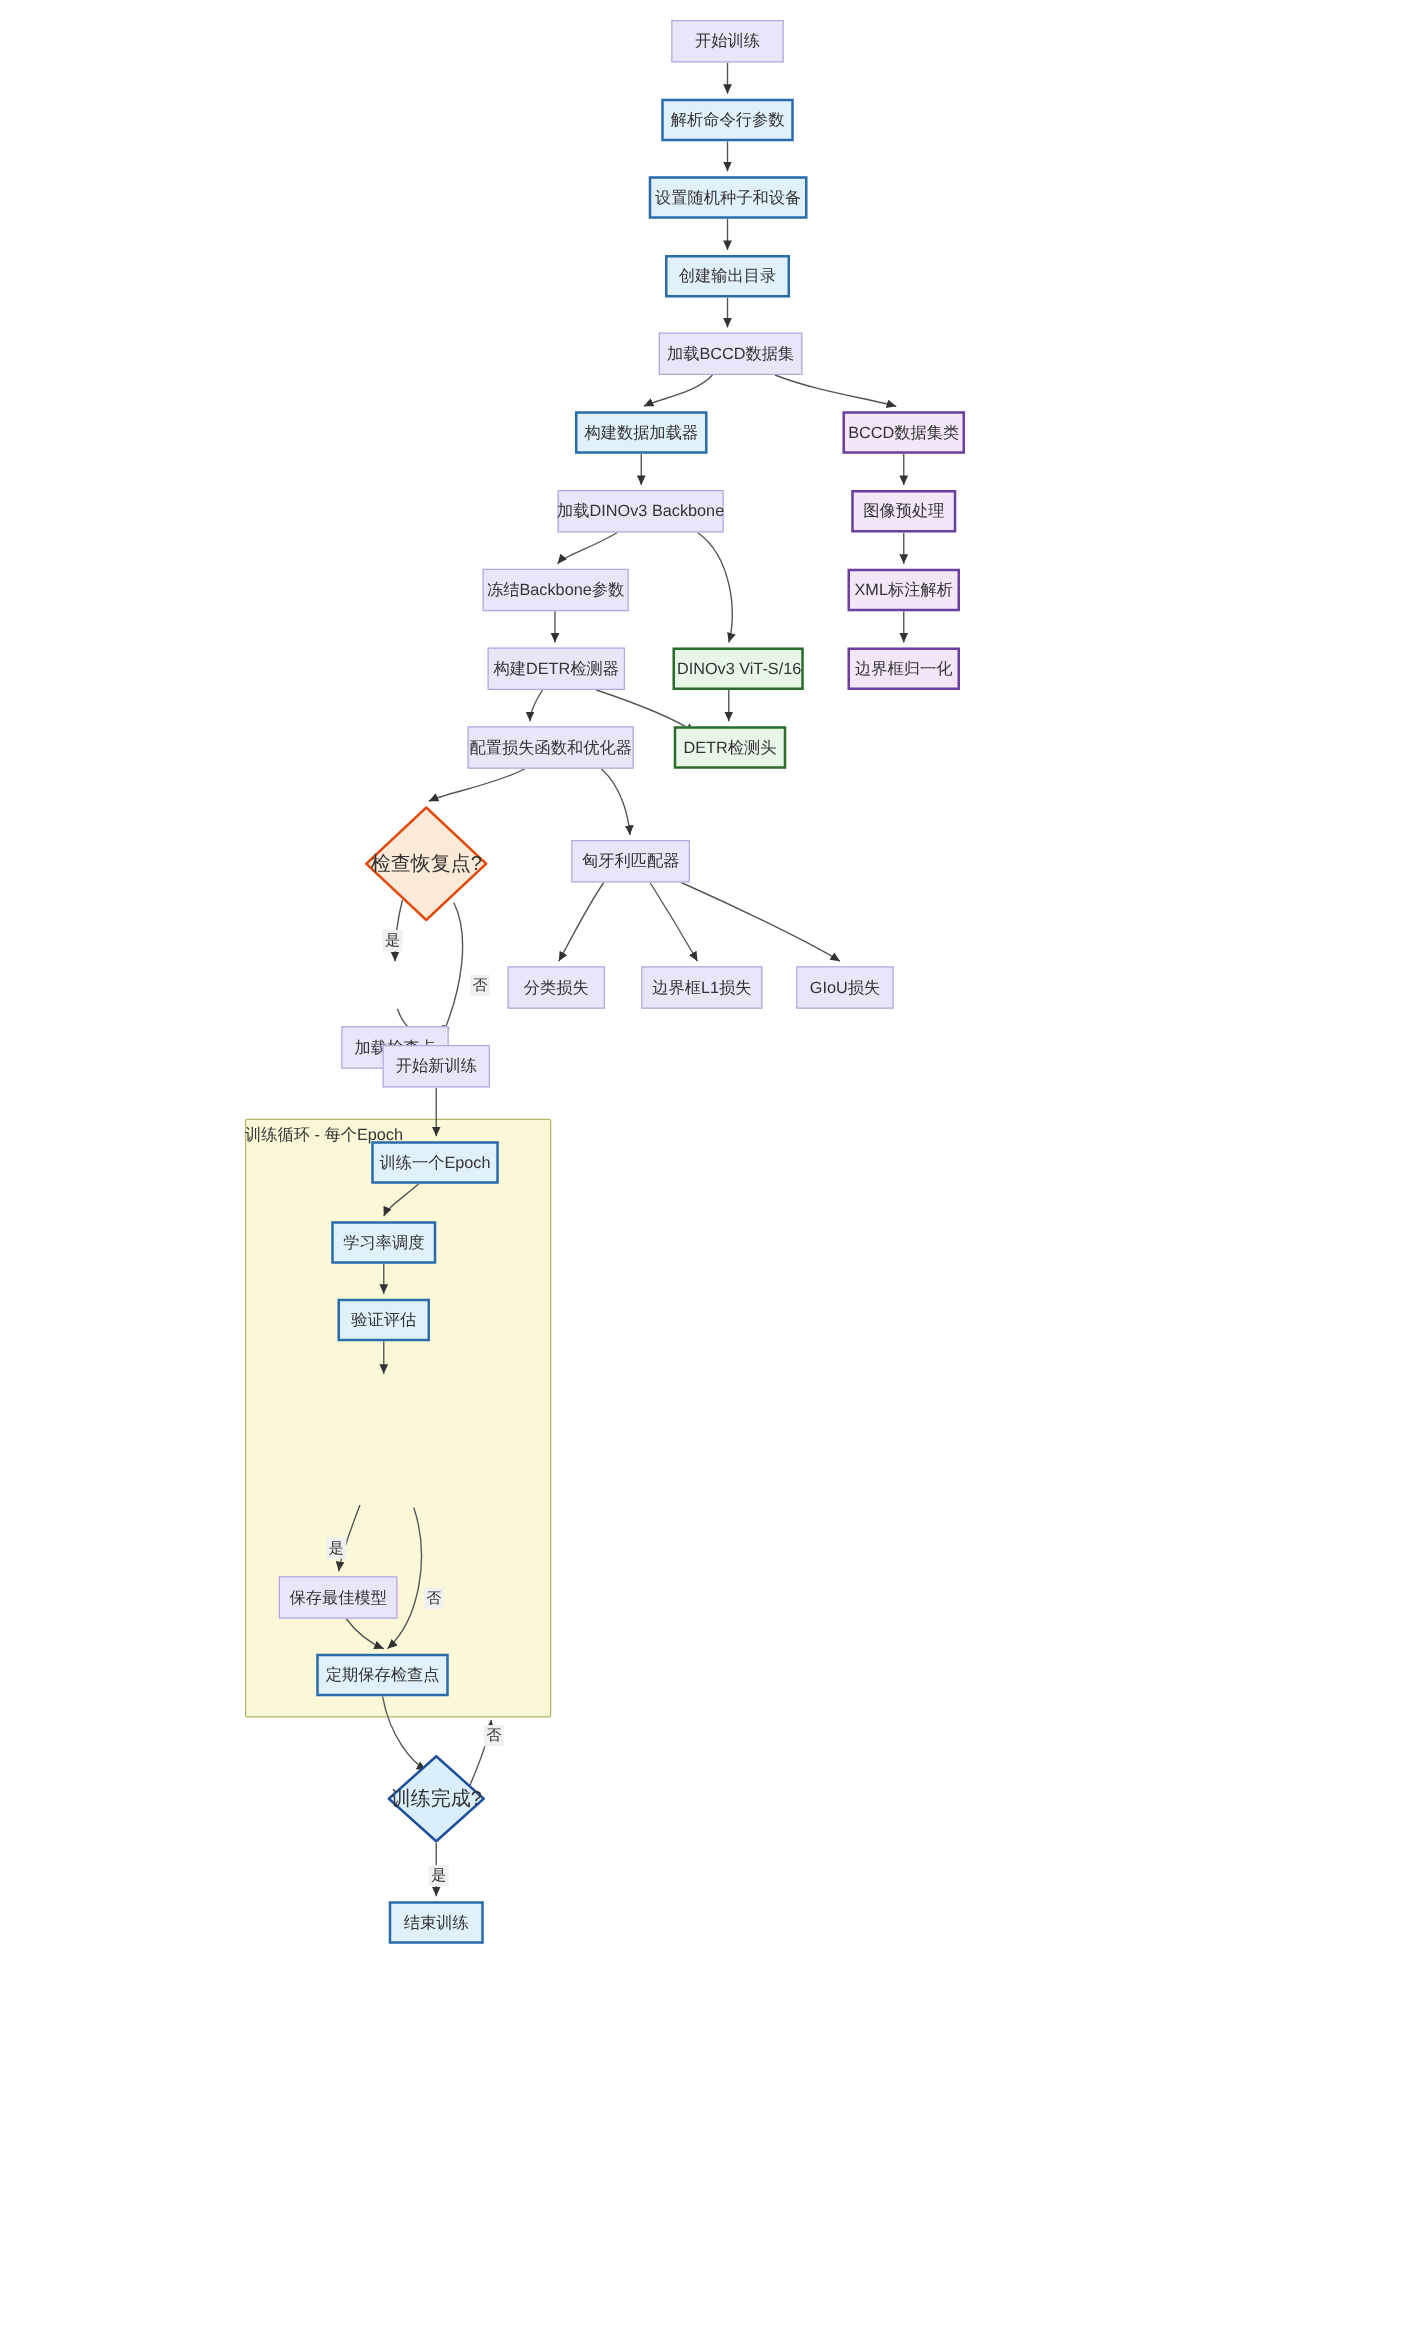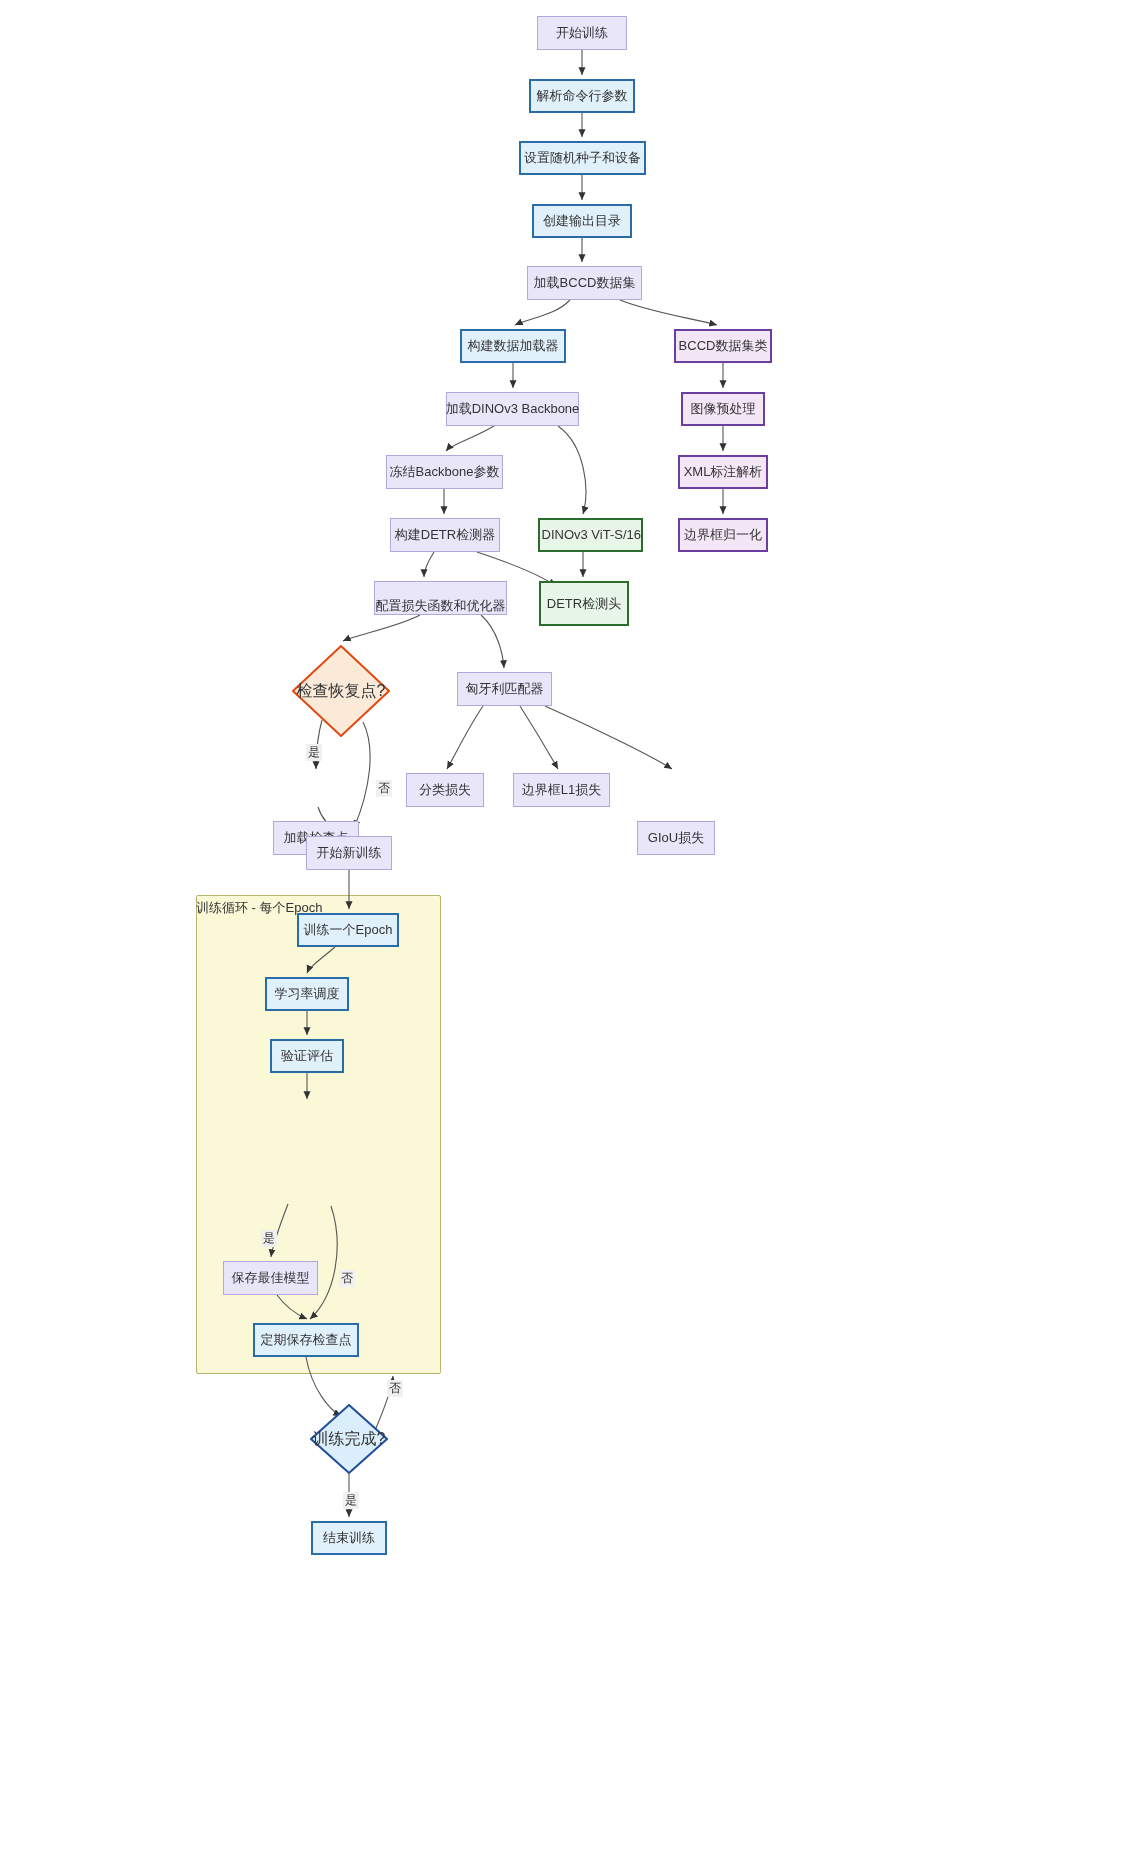--- a/index.html
+++ b/index.html
@@ -153,25 +153,25 @@
   </div>
 
   <div class="node t-green" style="left:538px;top:518px;width:105px;height:34px;justify-content:flex-end;">
     <span>DINOv3 ViT-S/16</span>
   </div>
 
   <div class="node t-violet-strong" style="left:678px;top:518px;width:90px;height:34px;">
     <span>边界框归一化</span>
   </div>
 
-  <div class="node t-purple-soft" style="left:374px;top:581px;width:133px;height:34px;align-items:flex-end;">
+  <div class="node t-purple-soft" style="left:374px;top:581px;width:133px;height:34px;">
     <span>配置损失函数和优化器</span>
   </div>
 
-  <div class="node t-green" style="left:539px;top:581px;width:90px;height:45px;">
+  <div class="node t-green" style="left:539px;top:581px;width:90px;height:34px;">
     <span>DETR检测头</span>
   </div>
 
   <div class="diamond" style="left:292px;top:645px;width:98px;height:92px;">
     <svg class="dshape" viewBox="0 0 98 92" preserveAspectRatio="none">
       <polygon points="49,1 97,46 49,91 1,46" fill="#fbead8" stroke="#e24a0f" stroke-width="2"></polygon>
     </svg>
     <span class="dlabel">检查恢复点?</span>
   </div>
 
@@ -184,21 +184,21 @@
   </div>
 
   <div class="node t-purple-soft" style="left:406px;top:773px;width:78px;height:34px;">
     <span>分类损失</span>
   </div>
 
   <div class="node t-purple-soft" style="left:513px;top:773px;width:97px;height:34px;">
     <span>边界框L1损失</span>
   </div>
 
-  <div class="node t-purple-soft" style="left:637px;top:773px;width:78px;height:34px;margin-top:48px;">
+  <div class="node t-purple-soft" style="left:637px;top:773px;width:78px;height:34px;">
     <span>GIoU损失</span>
   </div>
 
   <div class="node t-purple-soft" style="left:306px;top:836px;width:86px;height:34px;">
     <span>开始新训练</span>
   </div>
 
   <div class="node t-blue" style="left:297px;top:913px;width:102px;height:34px;">
     <span>训练一个Epoch</span>
   </div>

